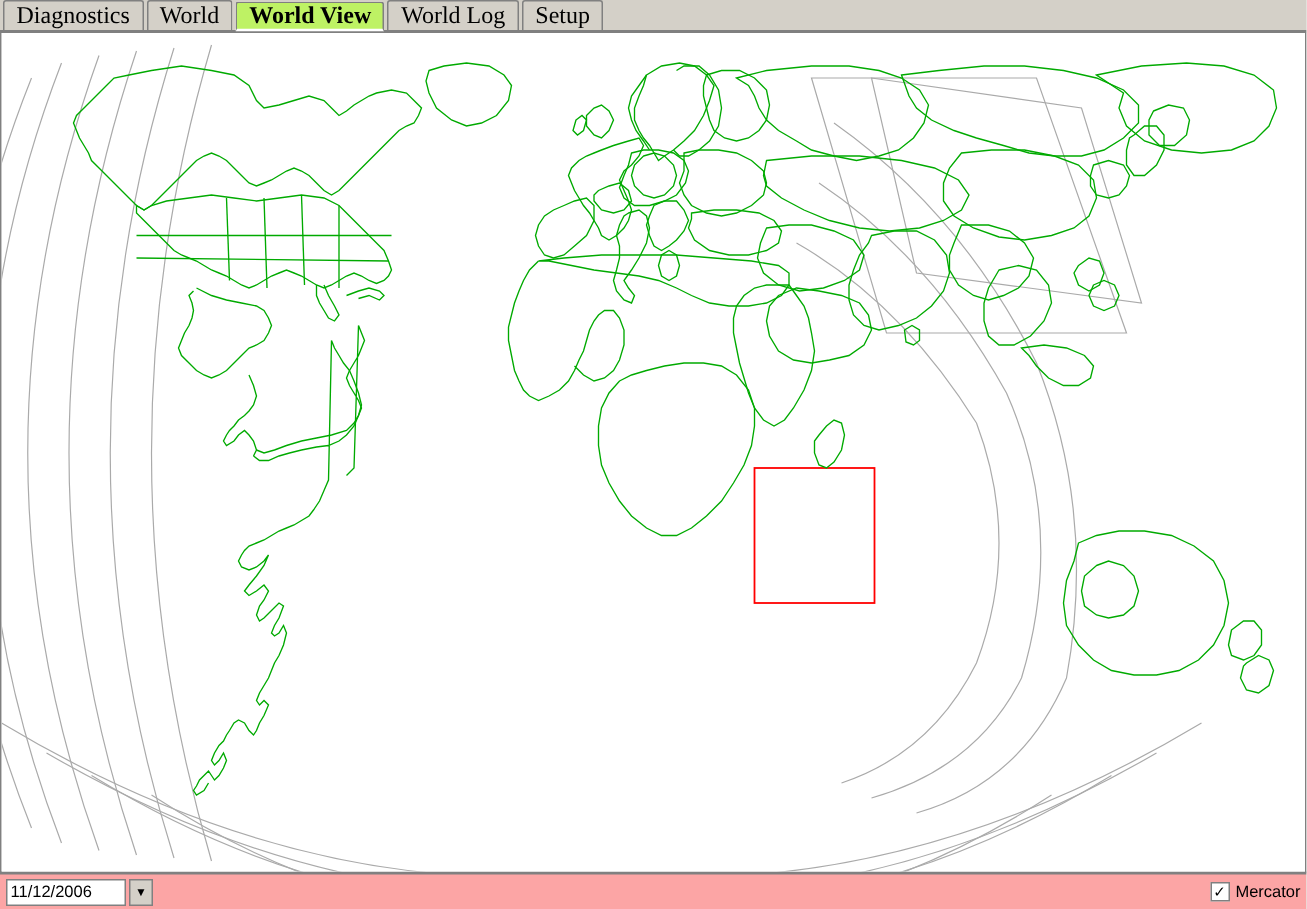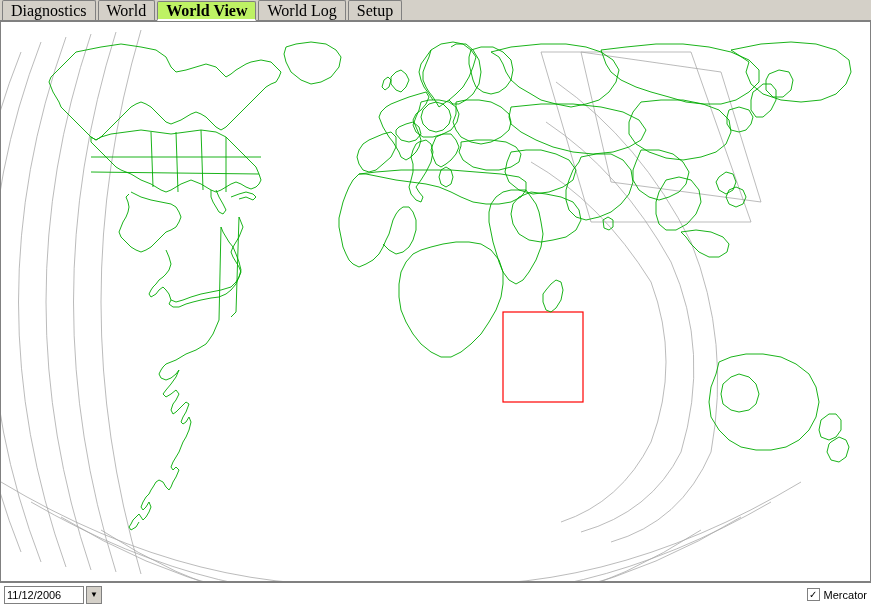--- a/index.html
+++ b/index.html
@@ -65,21 +65,21 @@
       width: 100%;
       height: 100%;
       position: absolute;
       top: 0; left: 0;
     }
 
     
     .bottom-bar {
       width: 871px;
       height: 24px;
-      background: #ffffff;
+      background: #fca5a5;
       border-top: 1px solid #808080;
       display: flex;
       align-items: center;
       justify-content: space-between;
       padding: 0 4px;
     }
     .date-input-container {
       display: flex;
       align-items: center;
       gap: 2px;

